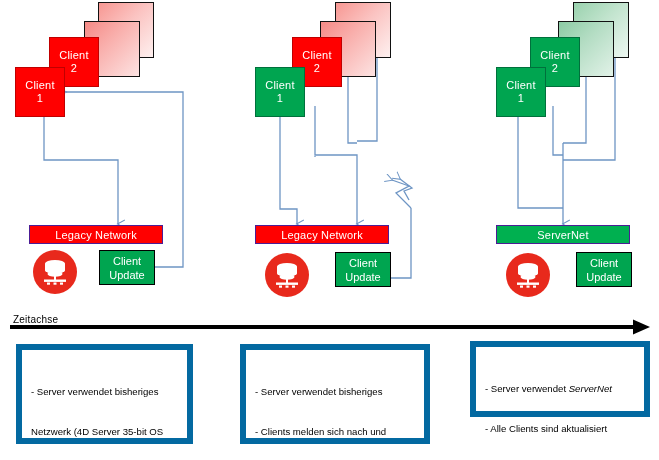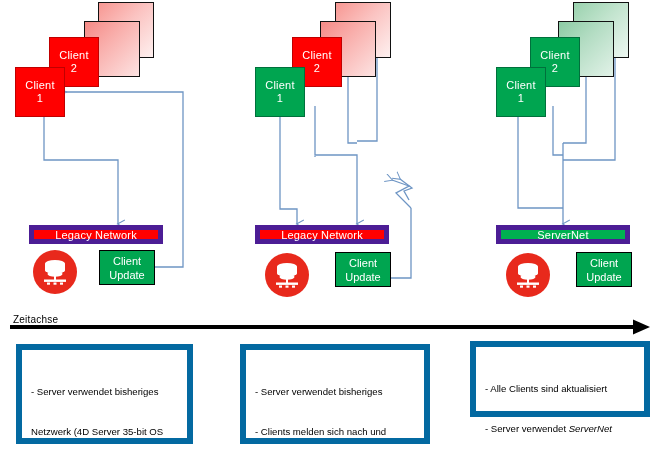--- a/index.html
+++ b/index.html
@@ -57,21 +57,21 @@
   }
   .ghost.red3 { background: linear-gradient(135deg, #F58A86 0%, #F9AFAC 40%, #FDE3E2 100%); }
   .ghost.red4 { background: linear-gradient(135deg, #F79792 0%, #FBC3C1 45%, #FEF0EF 100%); }
   .ghost.grn3 { background: linear-gradient(135deg, #8CCBA4 0%, #B2DCC2 40%, #E2F2E8 100%); }
   .ghost.grn4 { background: linear-gradient(135deg, #9AD2AE 0%, #C2E4CE 45%, #EDF7F1 100%); }
 
   
   .netbar {
     position: absolute;
     box-sizing: border-box;
-    border: 5px solid #4c1d95;
+    border: 1px solid #4c1d95;
     color: #ffffff;
     font-size: 11px;
     display: flex;
     align-items: center;
     justify-content: center;
     letter-spacing: .2px;
   }
   .netbar.legacy { background: #FF0000; }
   .netbar.servernet { background: #00B050; }
 
@@ -284,19 +284,19 @@
 
   <div class="note" style="left:240px; top:344px; width:190px; height:100px;">
     <div>- Server verwendet bisheriges</div>
     <div>- Clients melden sich nach und</div>
     
     
     
   </div>
 
   <div class="note" style="left:470px; top:341px; width:180px; height:76px;">
+    <div>- Server verwendet <i>ServerNet</i></div>
     <div>- Alle Clients sind aktualisiert</div>
-    <div>- Server verwendet <i>ServerNet</i></div>
     <div>(4D Server 64-bit OS X ist</div>
     
   </div>
 
 </div>
 
 </body></html>

